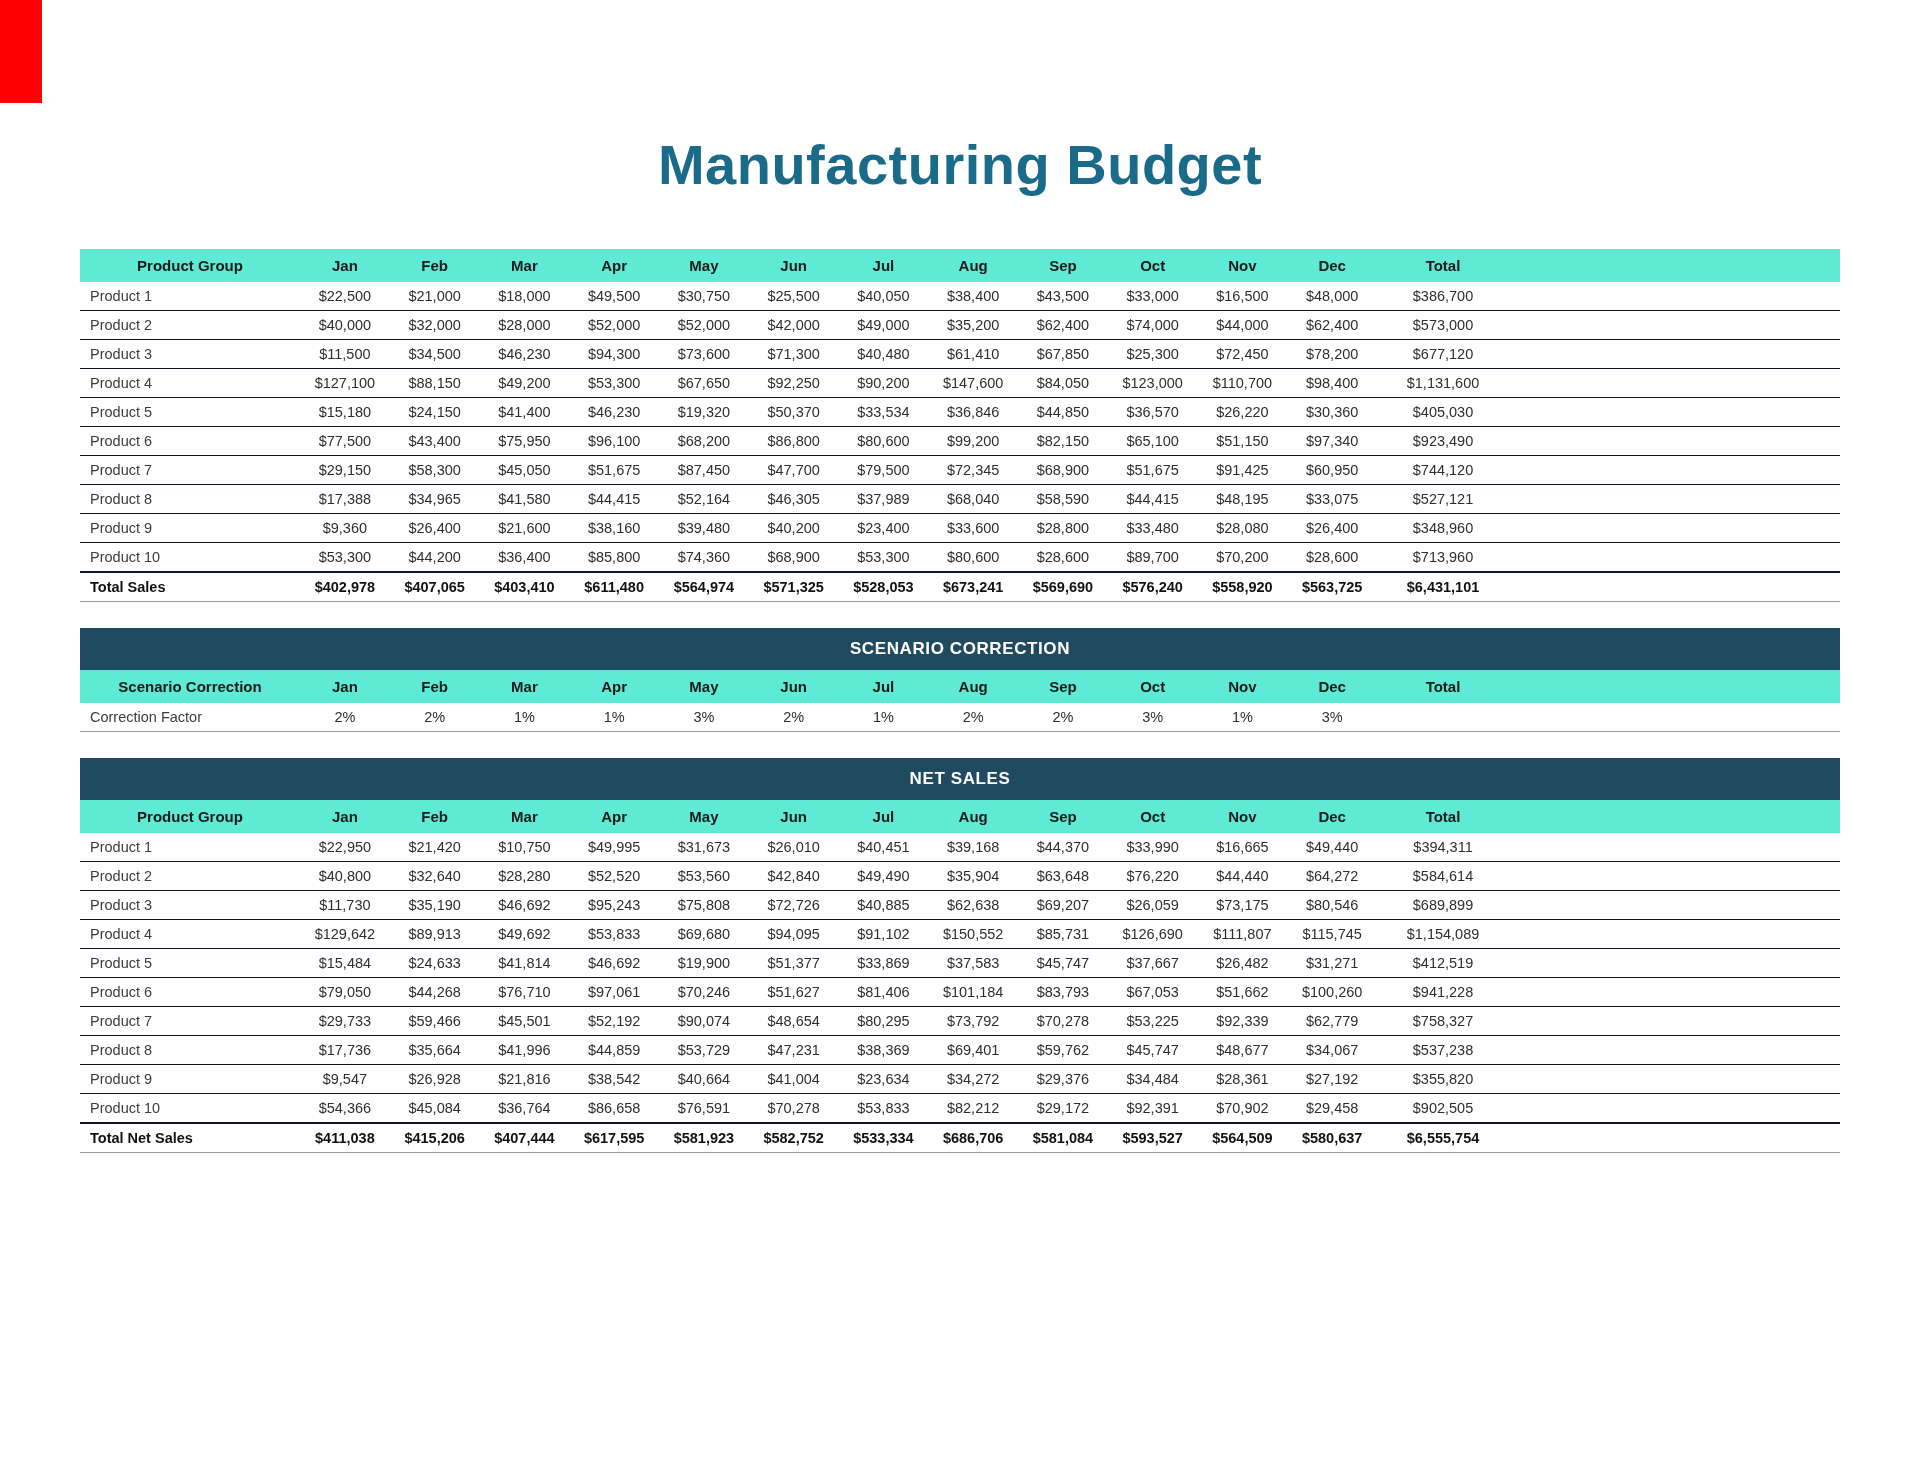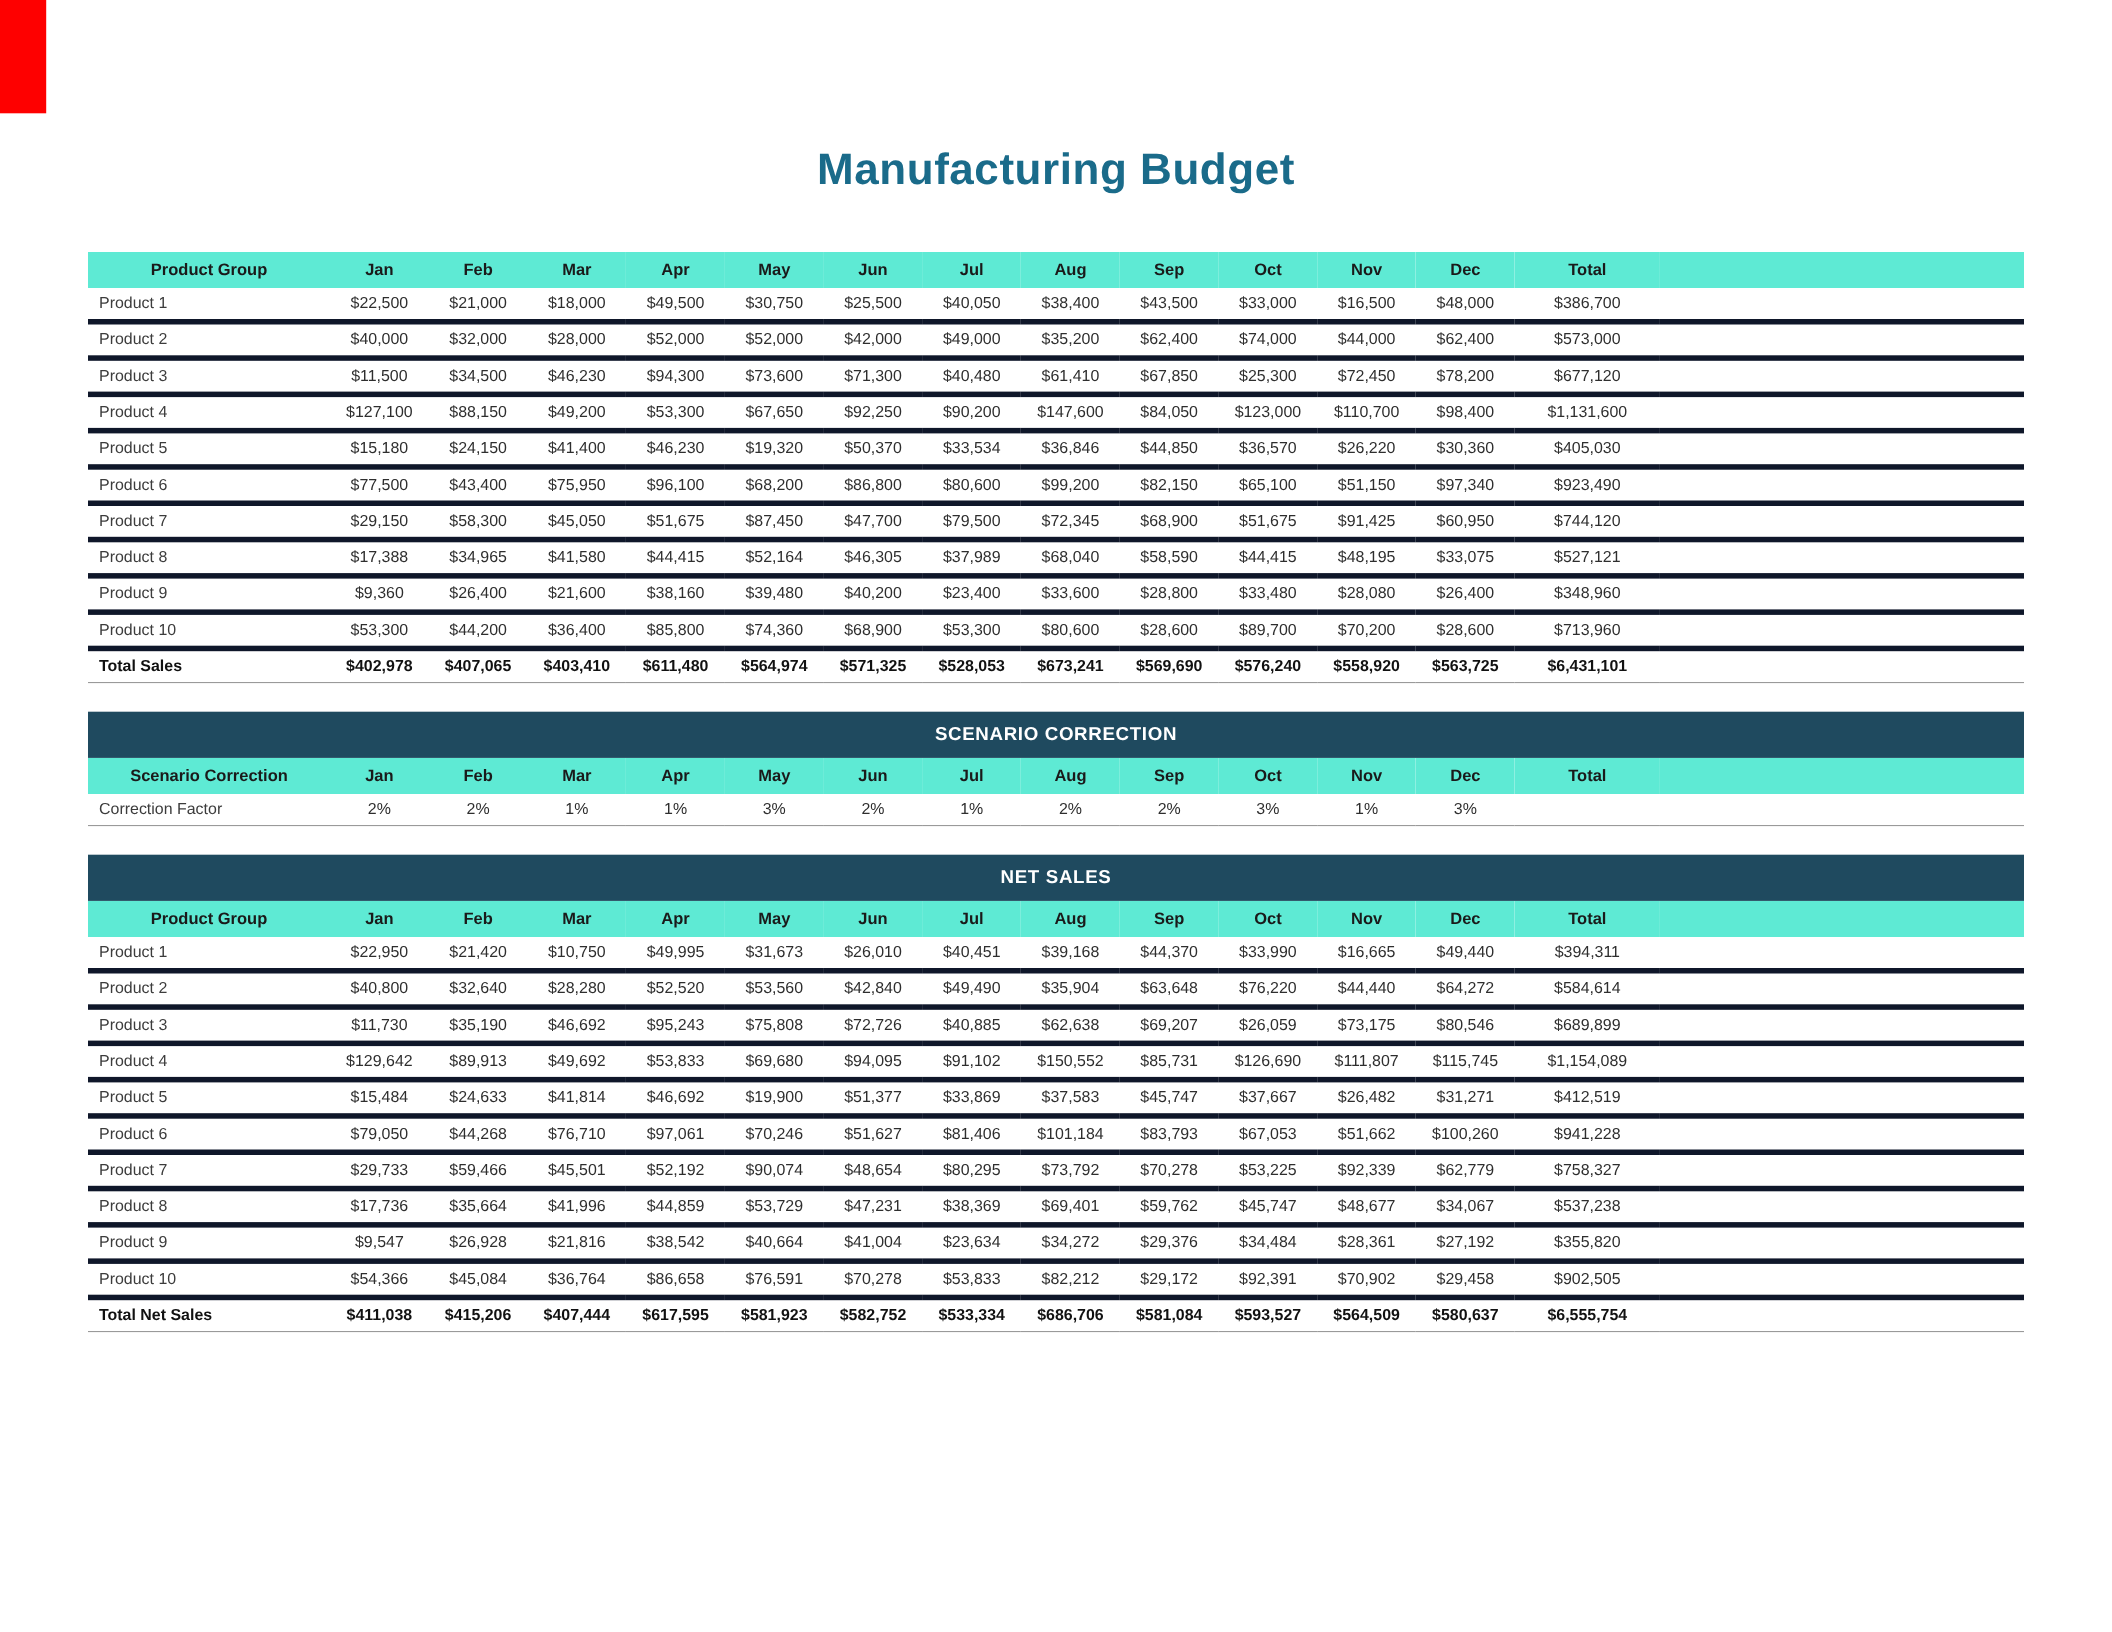--- a/index.html
+++ b/index.html
@@ -9,21 +9,21 @@
     font-family:"Liberation Sans","DejaVu Sans",sans-serif;
     color:#2e2e2e; position:relative;
   }
   .red-bar {
     position:absolute; top:0; left:0;
     width:42px; height:103px; background:#fe0000;
   }
   .page { padding:132px 80px 60px 80px; }
   h1.page-title {
     text-align:center;
-    font-size:40px; font-weight:bold;
+    font-size:56px; font-weight:bold;
     color:#1a6b8a;
     letter-spacing:0.5px;
     margin-bottom:52px;
   }
   section.budget-section { margin-bottom:26px; }
   .band {
     background:#1f4a5f; color:#ffffff;
     text-align:center; font-weight:bold;
     font-size:17px; letter-spacing:0.6px;
     padding:11px 0; text-transform:uppercase;
@@ -32,21 +32,21 @@
     width:100%; border-collapse:collapse; table-layout:fixed;
   }
   table.budget-table th, table.budget-table td {
     padding:6px 2px; text-align:center; font-size:14.5px;
     overflow:hidden; white-space:nowrap;
   }
   tr.colhead th {
     background:#5eead4; color:#1a1a1a;
     font-weight:bold; font-size:15px; padding:8px 2px;margin-top:19px;
   }
-  tbody tr { border-bottom:5px solid #0f172a; }
+  tbody tr { border-bottom:1px solid #0f172a; }
   tbody td.label {
     text-align:left; padding-left:10px; color:#3c3c3c;
   }
   tr.total-row { border-top:2px solid #0f172a; border-bottom:1px solid #9a9a9a; }
   tr.total-row td { font-weight:bold; color:#111111; }
   tr.total-row td.label { color:#111111; }
   tbody tr.last-plain { border-bottom:1px solid #9a9a9a; }
 </style>
 </head>
 <body>

